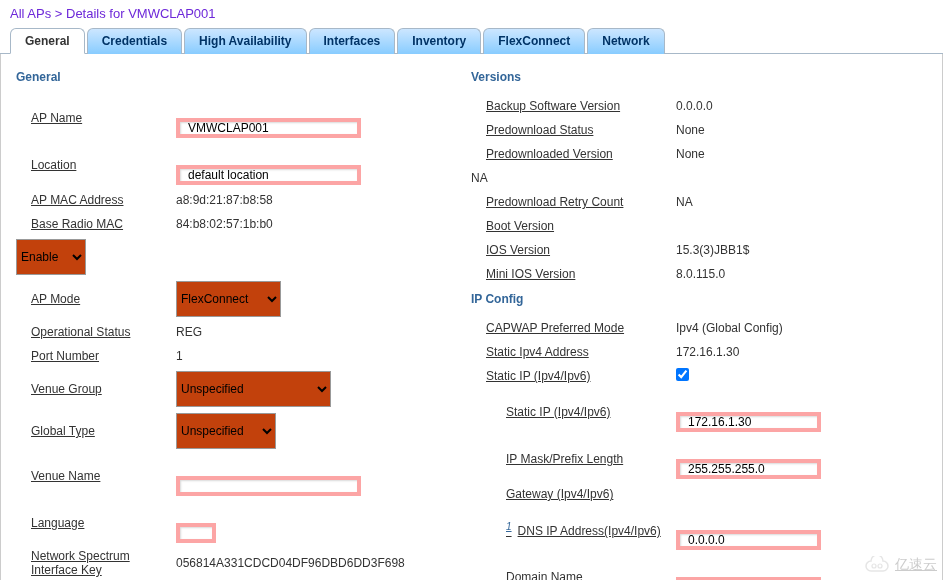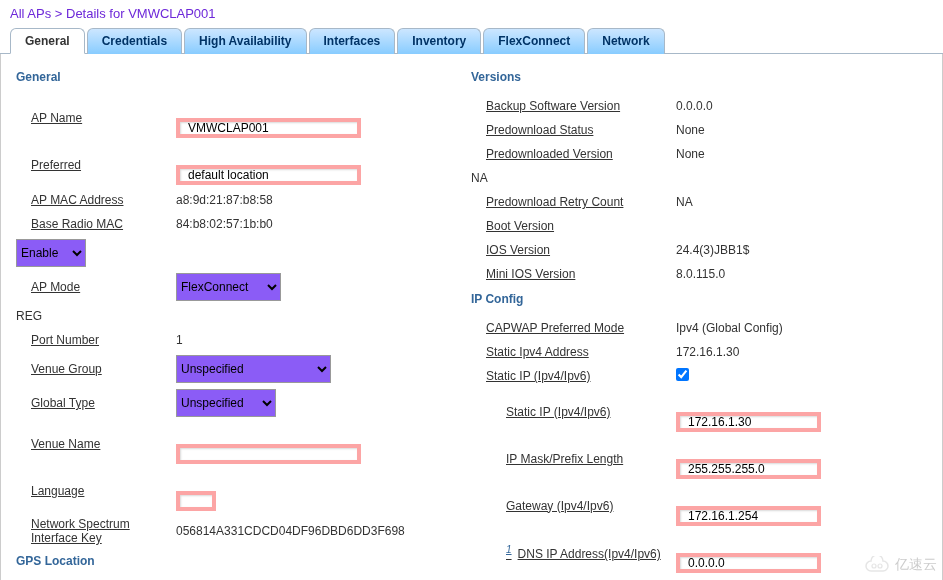--- a/index.html
+++ b/index.html
@@ -85,23 +85,23 @@
       font-size: 12px;
       height: 20px;
       font-family: Arial, sans-serif;
       margin-top: 21px;
     }
     .input-med { width: 185px; }
     .input-sm { width: 40px; }
     .input-right { width: 145px; }
     select {
       border: 1px solid #999;
-      background: #8b5cf6;
-      font-size: 12px;
-      height: 28px;
+      background: #c2410c;
+      font-size: 12px;
+      height: 36px;
       font-family: Arial, sans-serif;
     }
     .sel-sm { width: 70px; }
     .sel-med { width: 105px; }
     .sel-lg { width: 155px; }
     .sel-med2 { width: 100px; }
     .footnote {
       color: #336699;
       text-decoration: underline;
       font-style: italic;
@@ -111,20 +111,21 @@
     }
     .watermark {
       position: fixed;
       right: 6px;
       bottom: 6px;
       color: #ccc;
       font-size: 14px;
       display: flex;
       align-items: center;
       gap: 4px;
+      text-decoration: underline;
     }
     .watermark svg { opacity: 0.5; }
   </style>
 </head>
 <body>
 
 <div class="breadcrumb">All APs &gt; Details for VMWCLAP001</div>
 
 <div class="tabs">
   <div class="tab active">General</div>
@@ -138,39 +139,40 @@
 
 <div class="content">
   <div class="col col-left">
     <div class="section-title">General</div>
 
     <div class="row">
       <div class="label">AP Name</div>
       <div class="value"><input type="text" class="input-med" value="VMWCLAP001" style=""></div>
     </div>
     <div class="row">
-      <div class="label">Preferred</div>
+      <div class="label">Location</div>
       <div class="value"><input type="text" class="input-med" value="default location" style=""></div>
     </div>
     <div class="row">
       <div class="label">AP MAC Address</div>
       <div class="value">a8:9d:21:87:b8:58</div>
     </div>
     <div class="row">
       <div class="label">Base Radio MAC</div>
       <div class="value">84:b8:02:57:1b:b0</div>
     </div>
     <div class="row">
       <div class="value"><select class="sel-sm"><option>Enable</option></select></div>
     </div>
     <div class="row">
       <div class="label">AP Mode</div>
       <div class="value"><select class="sel-med"><option>FlexConnect</option></select></div>
     </div>
     <div class="row">
+      <div class="label">Operational Status</div>
       <div class="value">REG</div>
     </div>
     <div class="row">
       <div class="label">Port Number</div>
       <div class="value">1</div>
     </div>
     <div class="row">
       <div class="label">Venue Group</div>
       <div class="value"><select class="sel-lg"><option>Unspecified</option></select></div>
     </div>
@@ -217,21 +219,21 @@
     </div>
     <div class="row">
       <div class="label">Predownload Retry Count</div>
       <div class="value">NA</div>
     </div>
     <div class="row">
       <div class="label">Boot Version</div>
     </div>
     <div class="row">
       <div class="label">IOS Version</div>
-      <div class="value">24.4(3)JBB1$</div>
+      <div class="value">15.3(3)JBB1$</div>
     </div>
     <div class="row">
       <div class="label">Mini IOS Version</div>
       <div class="value">8.0.115.0</div>
     </div>
 
     <div class="section-title">IP Config</div>
     <div class="row">
       <div class="label">CAPWAP Preferred Mode</div>
       <div class="value">Ipv4 (Global Config)</div>
@@ -247,21 +249,20 @@
     <div class="row">
       <div class="label indent2">Static IP (Ipv4/Ipv6)</div>
       <div class="value"><input type="text" class="input-right" value="172.16.1.30" style=""></div>
     </div>
     <div class="row">
       <div class="label indent2">IP Mask/Prefix Length</div>
       <div class="value"><input type="text" class="input-right" value="255.255.255.0" style=""></div>
     </div>
     <div class="row">
       <div class="label indent2">Gateway (Ipv4/Ipv6)</div>
-      <div class="value"><input type="text" class="input-right" value="172.16.1.254" style=""></div>
     </div>
     <div class="row">
       <div class="label indent2"><span class="footnote">1</span><span>DNS IP Address(Ipv4/Ipv6)</span></div>
       <div class="value"><input type="text" class="input-right" value="0.0.0.0" style=""></div>
     </div>
     <div class="row">
       <div class="label indent2">Domain Name</div>
       <div class="value"><input type="text" class="input-right" value="" style=""></div>
     </div>
   </div>

